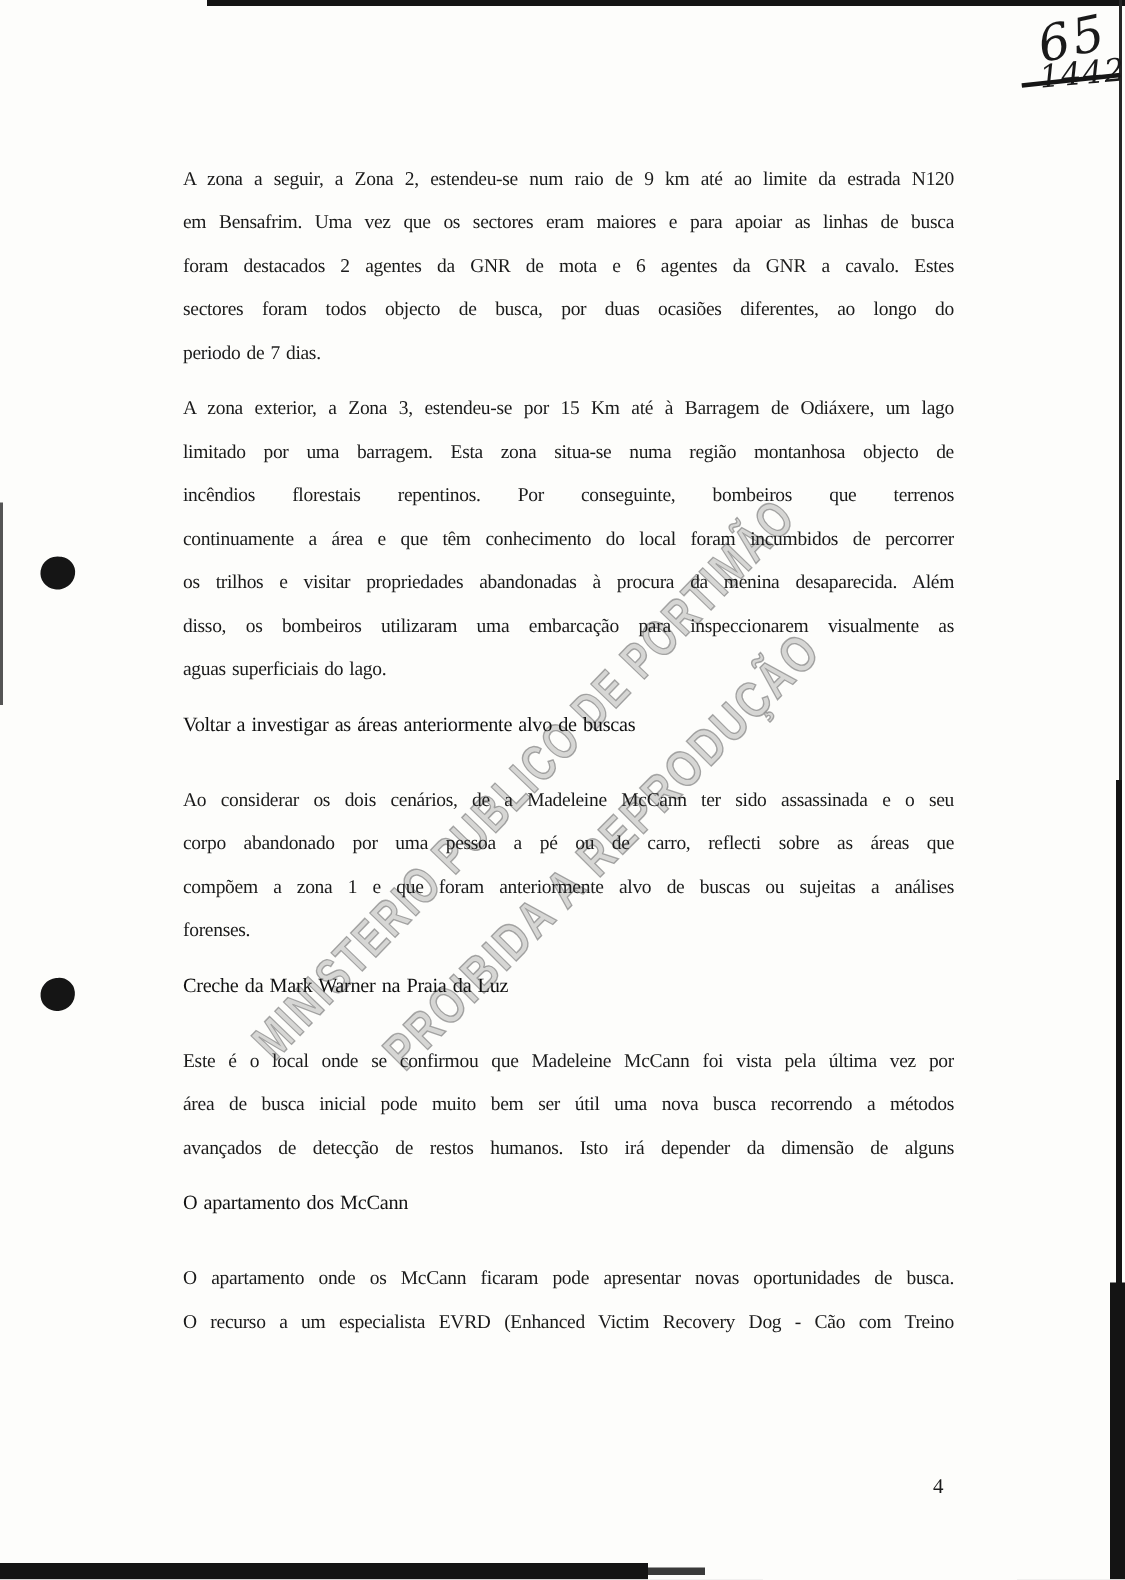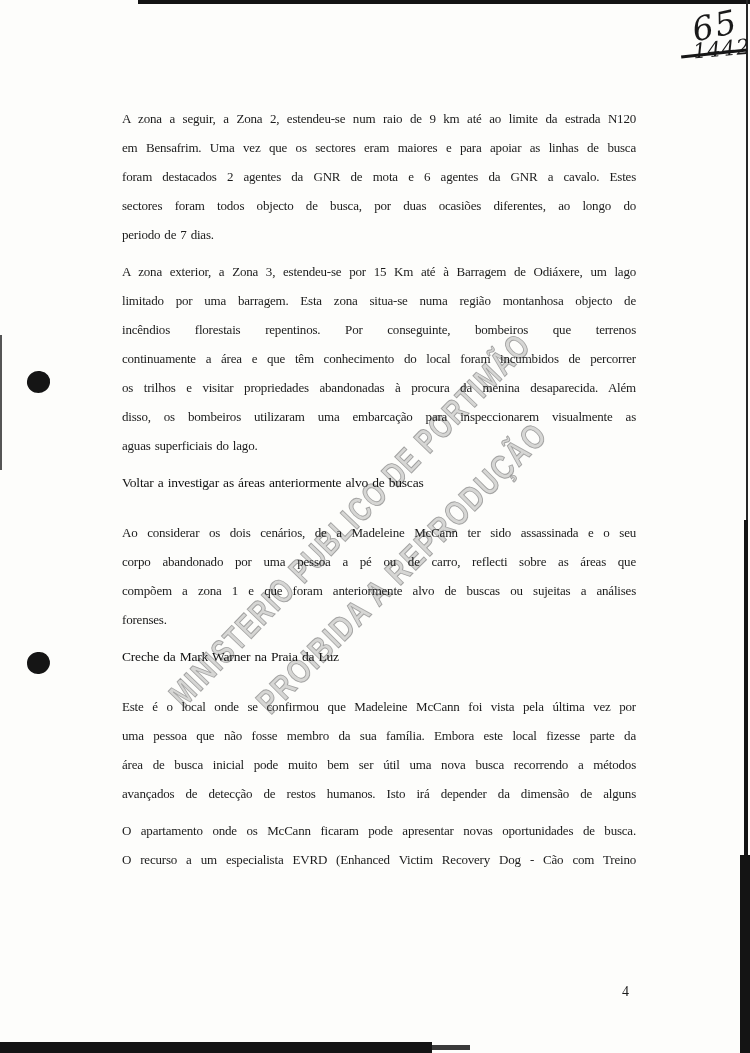--- a/index.html
+++ b/index.html
@@ -119,24 +119,24 @@
       <div class="heading">Voltar a investigar as áreas anteriormente alvo de buscas</div>
       <div class="para">
         <div class="line">Ao considerar os dois cenários, de a Madeleine McCann ter sido assassinada e o seu</div>
         <div class="line">corpo abandonado por uma pessoa a pé ou de carro, reflecti sobre as áreas que</div>
         <div class="line">compõem a zona 1 e que foram anteriormente alvo de buscas ou sujeitas a análises</div>
         <div class="line last">forenses.</div>
       </div>
       <div class="heading">Creche da Mark Warner na Praia da Luz</div>
       <div class="para">
         <div class="line">Este é o local onde se confirmou que Madeleine McCann foi vista pela última vez por</div>
-        <div class="line">uma pessoa que não fosse membro da sua família. Embora este local fizesse parte da</div>
         <div class="line">área de busca inicial pode muito bem ser útil uma nova busca recorrendo a métodos</div>
         <div class="line">avançados de detecção de restos humanos. Isto irá depender da dimensão de alguns</div>
       </div>
+      <div class="heading">O apartamento dos McCann</div>
       <div class="para">
         <div class="line">O apartamento onde os McCann ficaram pode apresentar novas oportunidades de busca.</div>
         <div class="line">O recurso a um especialista EVRD (Enhanced Victim Recovery Dog - Cão com Treino</div>
       </div>
     </div>
 
   <div class="handwriting hand-65">65</div>
   <div class="handwriting hand-crossed">1442</div>
   <div class="strike-line"></div>
 

